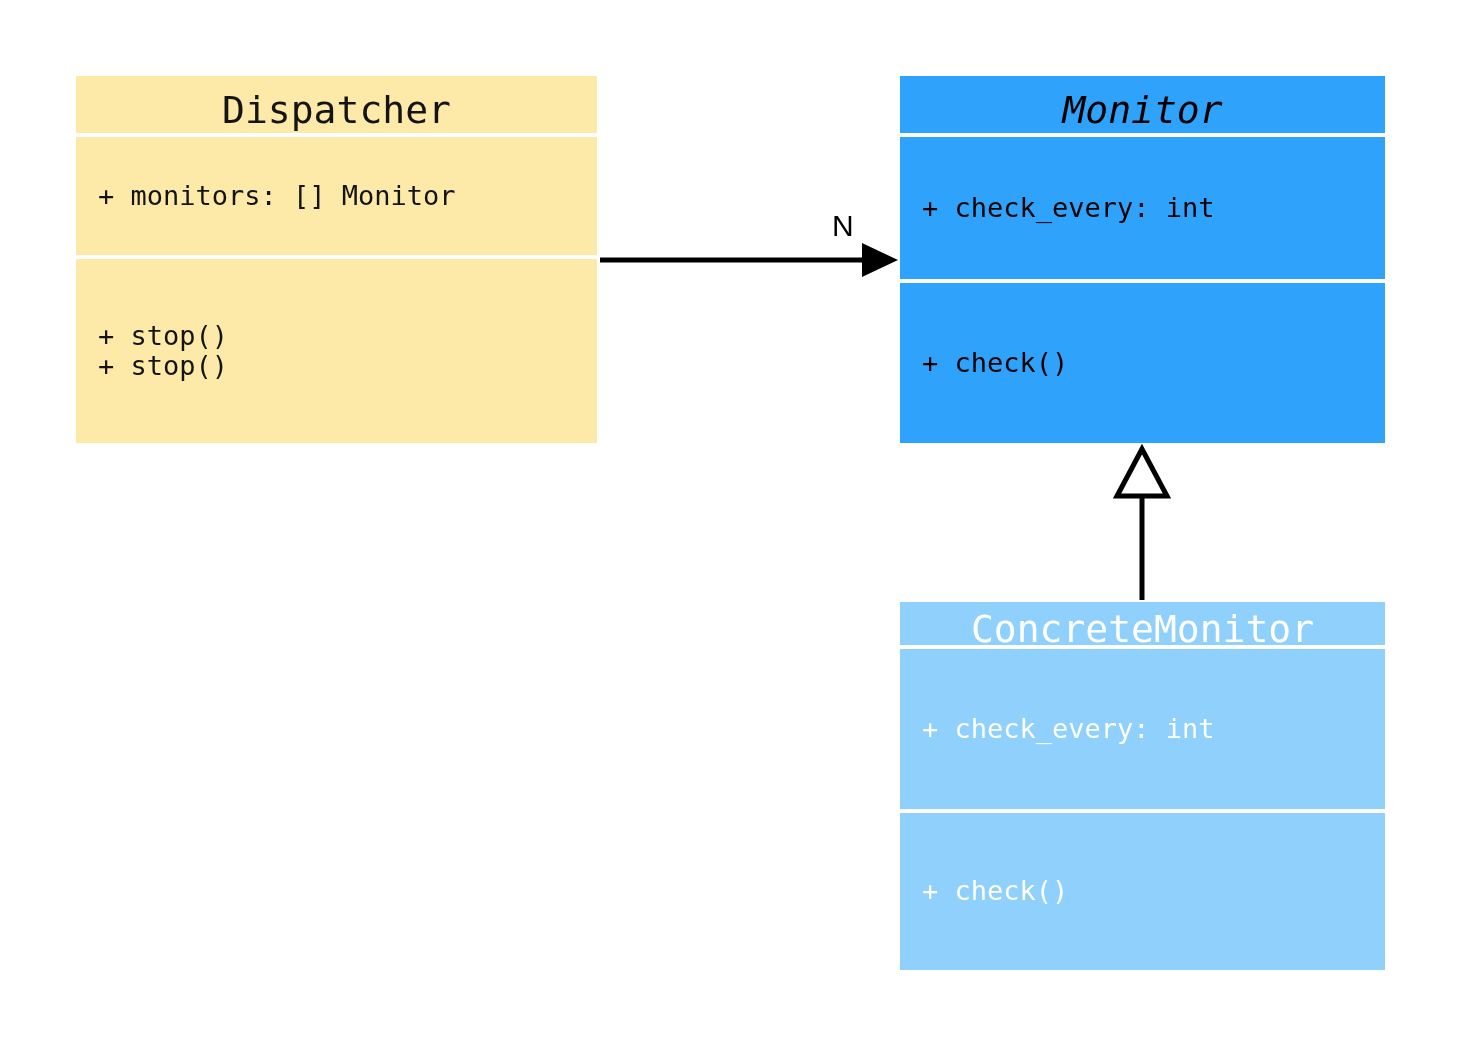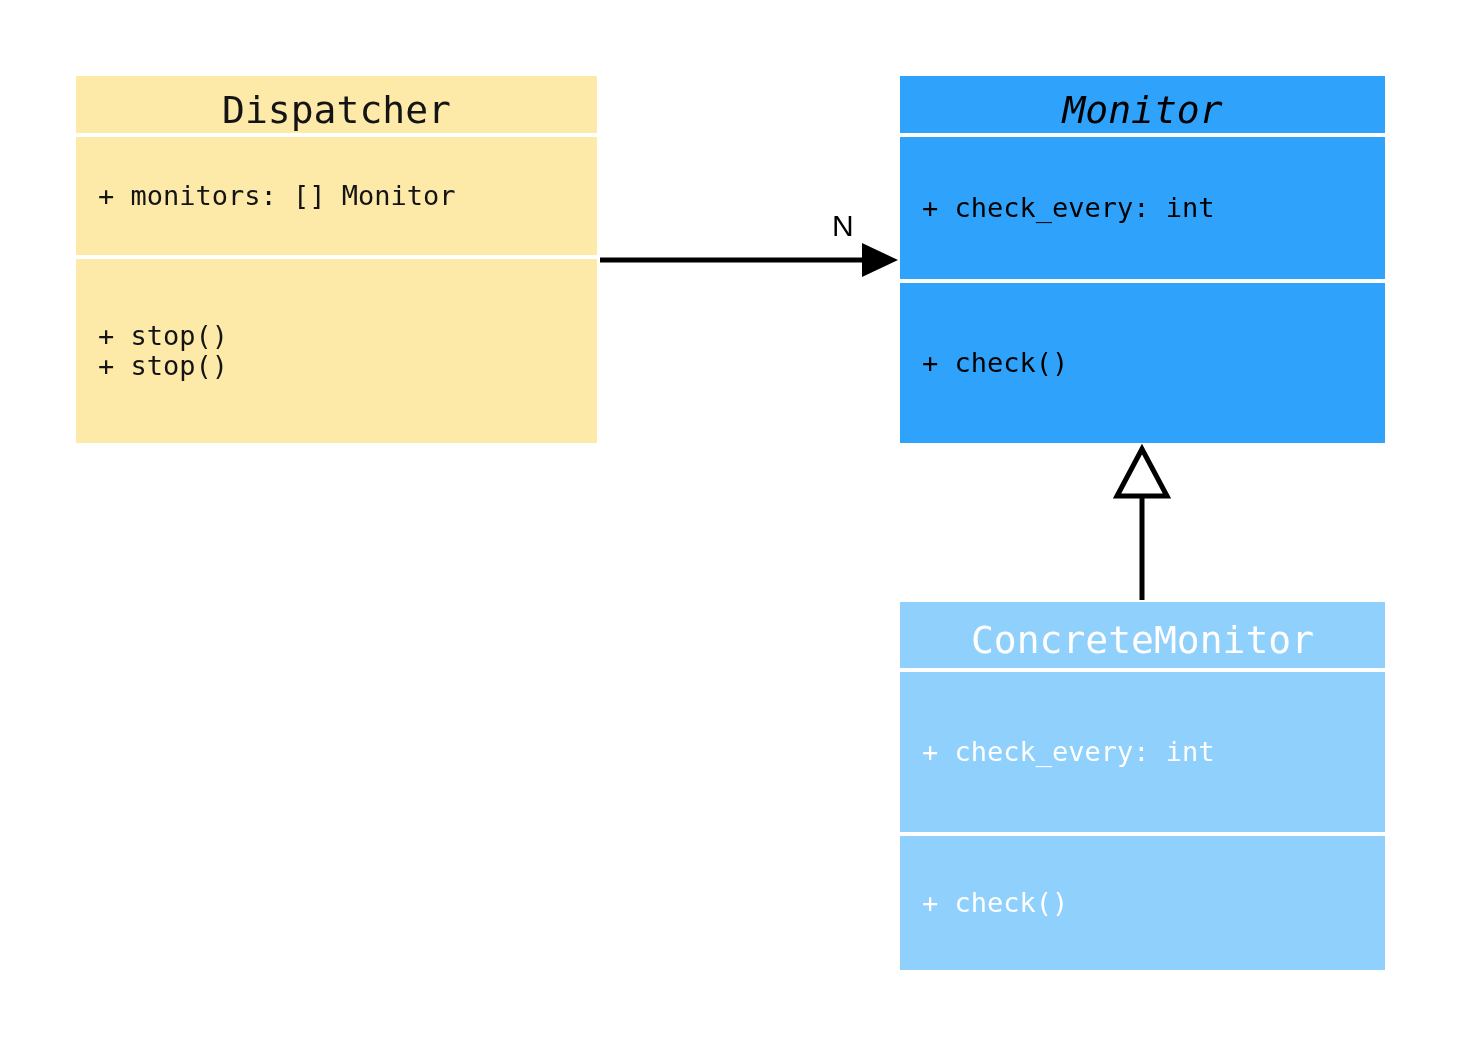--- a/index.html
+++ b/index.html
@@ -87,21 +87,21 @@
   .abstract-name { font-style: italic; }
 
   
   #class-concretemonitor {
     left: 900px;
     top: 602px;
     width: 485px;
     height: 368px;
   }
   #class-concretemonitor .compartment { background: #8fd0fd; color: #ffffff; }
-  #class-concretemonitor .c-header  { height: 66px; }
+  #class-concretemonitor .c-header  { height: 43px; }
   #class-concretemonitor .c-attrs   { height: 160px; }
   #class-concretemonitor .c-methods { flex: 1 1 auto; }
 
   
   .connector-svg {
     position: absolute;
     left: 0;
     top: 0;
     width: 1463px;
     height: 1048px;

